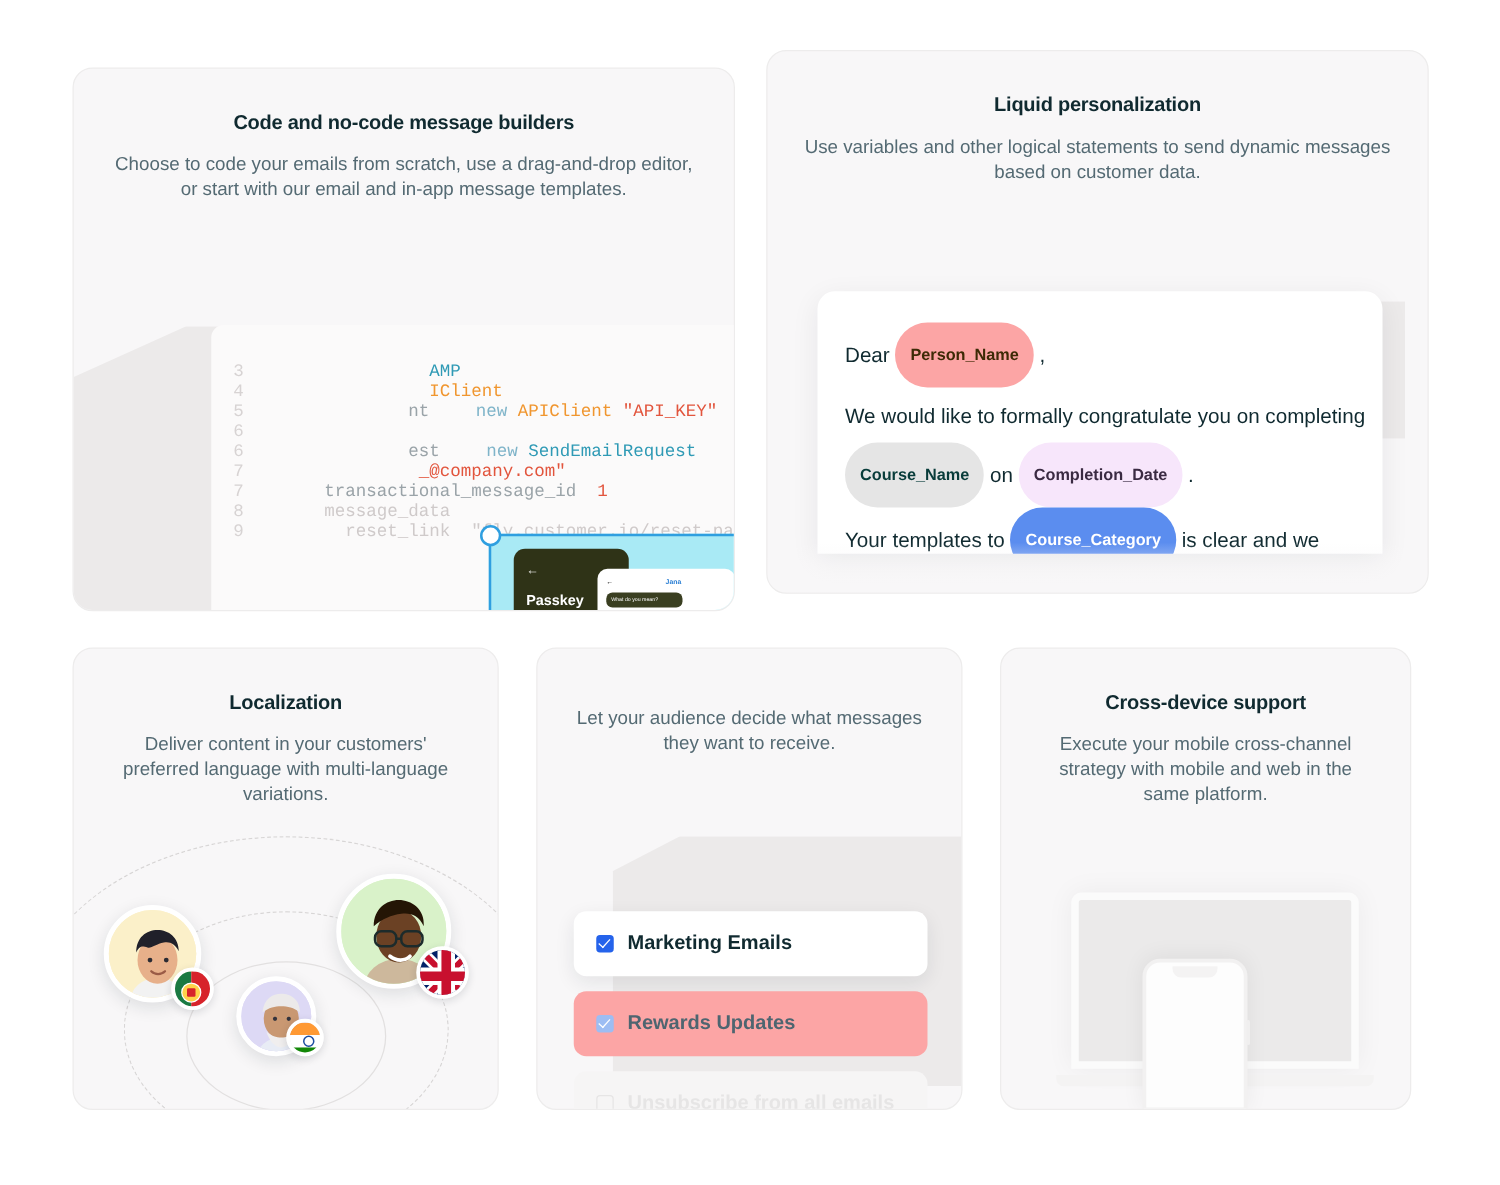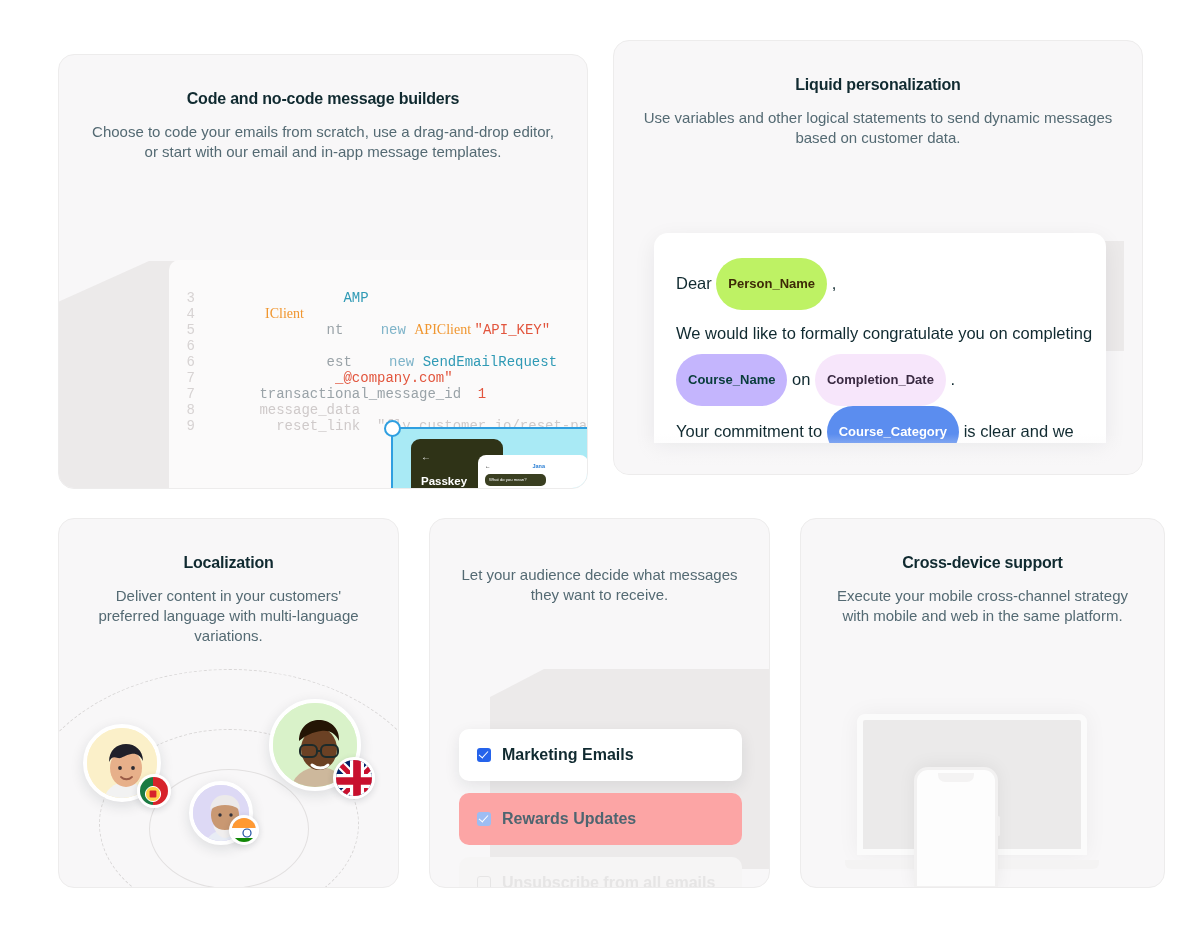--- a/index.html
+++ b/index.html
@@ -28,21 +28,21 @@
     margin-top: 12px;
     font-size: 15px; color: #546a73; line-height: 1.33;
   }
   .card-media { position: absolute; left: 0; right: 0; bottom: 0; top: 0; }
 
   
   #card-builders     { left: 58px;  top: 54px;  width: 530px; height: 435px; }
   #card-liquid       { left: 613px; top: 40px;  width: 530px; height: 435px; }
   #card-localization { left: 58px;  top: 518px; width: 341px; height: 370px; }
   #card-subscription { left: 429px; top: 518px; width: 341px; height: 370px; }
-  #card-crossdevice  { left: 800px; top: 518px; width: 365px; height: 370px; }
+  #card-crossdevice  { left: 800px; top: 518px; width: 329px; height: 370px; }
 
   
   .backdrop {
     position: absolute;
     background: #eceaea;
     clip-path: polygon(18% 0, 100% 0, 100% 100%, 0 100%, 0 14%);
   }
 
   
   #builders-media { top: 150px; }
@@ -51,21 +51,21 @@
     background: #fbfafa;
     border-radius: 10px 0 0 0;
     font-family: "Liberation Mono", monospace;
     font-size: 14px; line-height: 16px;
     padding: 30px 0 0 0;
     overflow: hidden;
   }
   .code-line { white-space: pre; color: #9aa3a8; }
   .code-line .ln { color: #d7d3d3; display: inline-block; width: 26px; text-align: right; margin-right: 14px; }
   .tok-kw   { color: #7fb4c9; margin-left: 12px; }
-  .tok-type { color: #f0962f; font-family: Liberation Serif, serif; }
+  .tok-type { color: #f0962f; }
   .tok-str  { color: #e2553d; }
   .tok-num  { color: #e2553d; }
   .tok-cls  { color: #2f9ab5; }
   .tok-dim  { color: #cfcaca; }
 
   
   #ctx-menu {
     position: absolute; left: 90px; top: 238px; width: 207px;
     background: #ffffff; border-radius: 10px;
     box-shadow: 0 8px 26px rgba(20,30,40,.13), 0 1px 3px rgba(20,30,40,.08);
@@ -251,32 +251,32 @@
       <h3 class="card-title">Liquid personalization</h3>
       <p class="card-desc">Use variables and other logical statements to send dynamic messages based on customer data.</p>
     </div>
 
     <div class="card-media">
       <div class="backdrop" style="left:250px;top:200px;width:260px;height:110px;"></div>
 
       <div id="liquid-card-inner">
         <div class="lq-line">
           <span>Dear</span>
-          <span class="chip" style="background:#bef264;color:#3d2a06;">Person_Name</span>
+          <span class="chip" style="background:#fca5a5;color:#3d2a06;">Person_Name</span>
           <span>,</span>
         </div>
         <div class="lq-line">We would like to formally congratulate you on completing</div>
         <div class="lq-line">
-          <span class="chip" style="background:#c4b5fd;color:#083c3a;">Course_Name</span>
+          <span class="chip" style="background:#e5e5e5;color:#083c3a;">Course_Name</span>
           <span>on</span>
           <span class="chip" style="background:#f7e6fb;color:#3a2a42;">Completion_Date</span>
           <span>.</span>
         </div>
         <div class="lq-line">
-          <span>Your commitment to</span>
+          <span>Your templates to</span>
           <span class="chip" style="background:#5b8def;color:#fff;text-align:center;">Course_Category</span>
           <span>is clear and we</span>
         </div>
 
       </div>
       <div class="media-fade"></div>
     </div>
   </section>
 
   <section class="card" id="card-localization">

